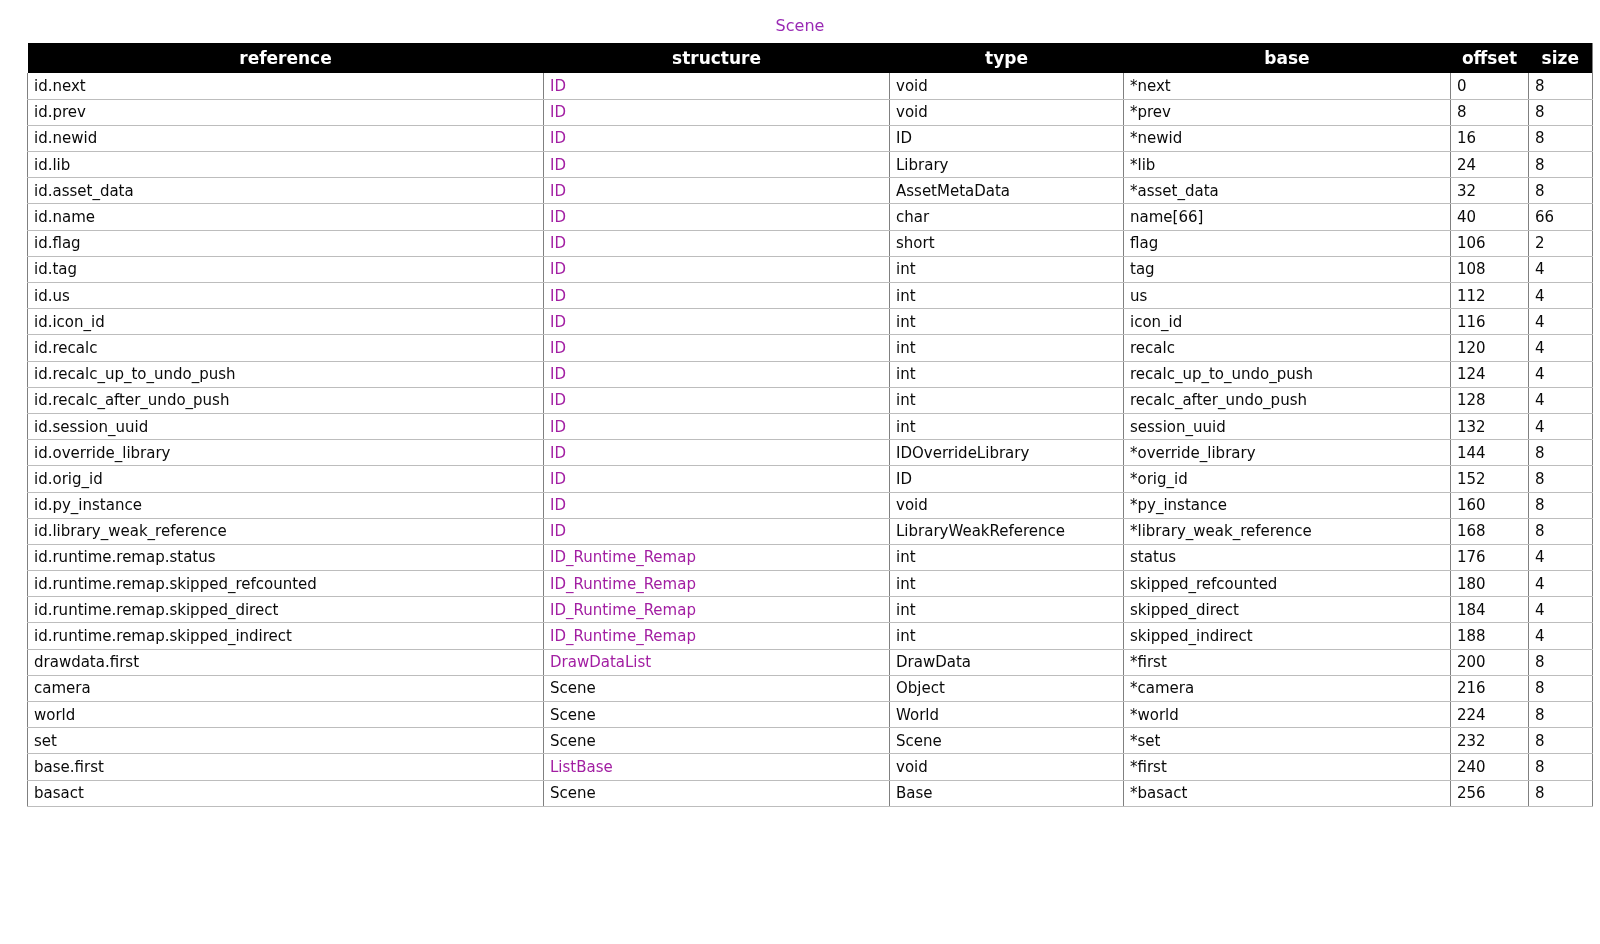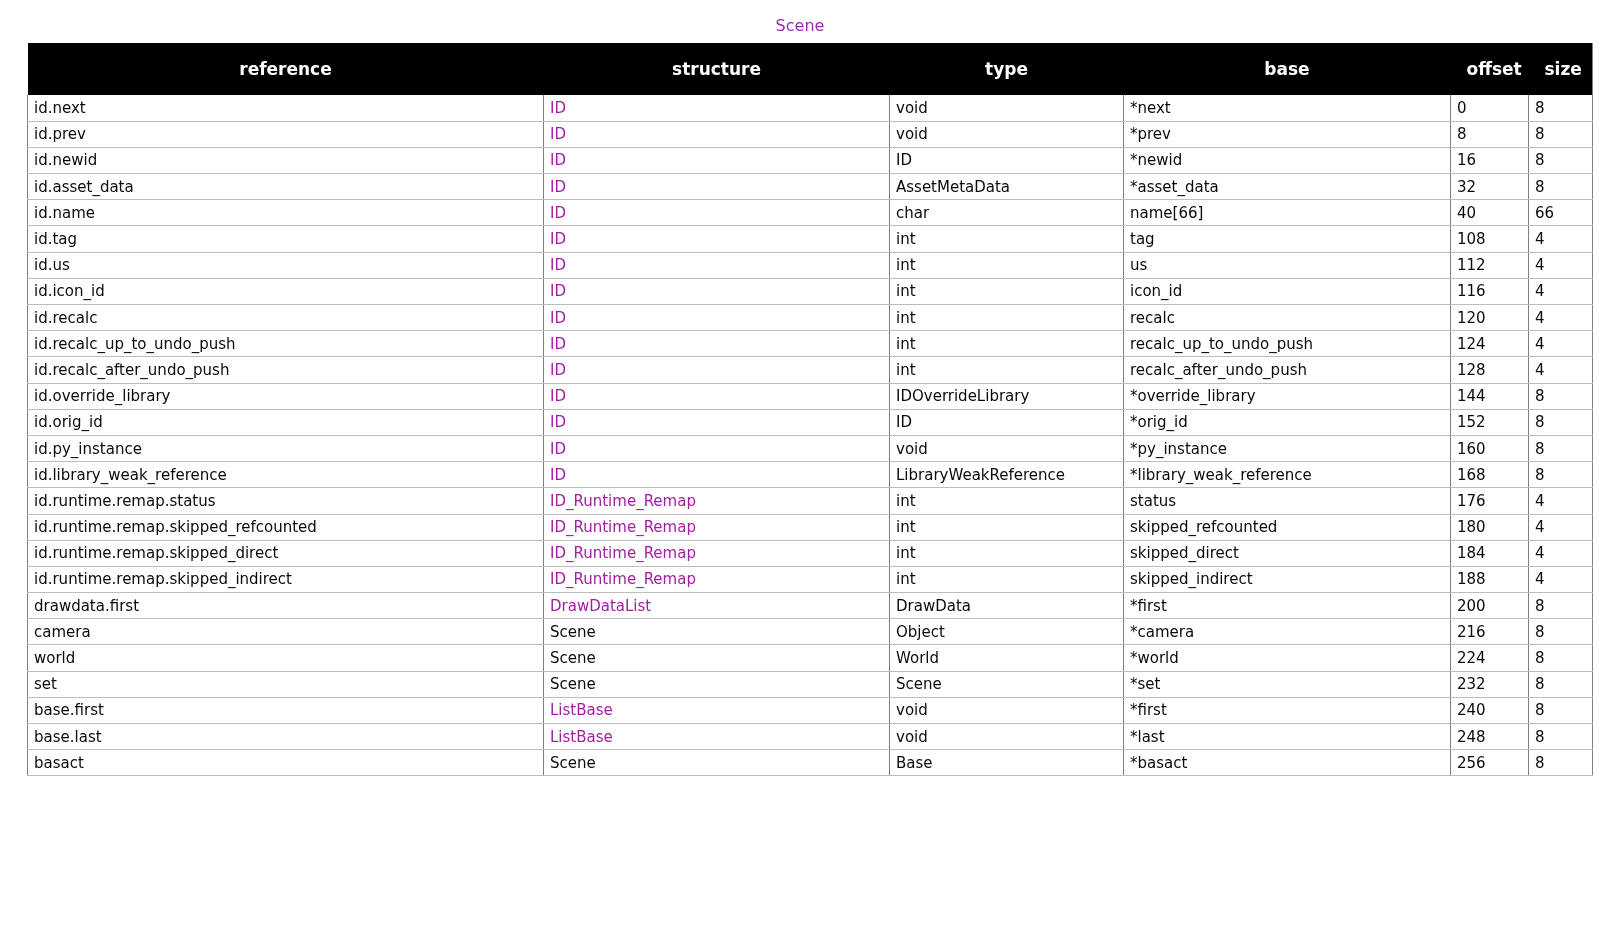--- a/index.html
+++ b/index.html
@@ -19,21 +19,21 @@
     text-align:center;font-size:16px;color:var(--title);
   }
   table.dna{
     position:absolute;left:27px;top:43px;width:1565px;
     border-collapse:collapse;table-layout:fixed;
     border-right:1px solid var(--vline);
   }
   thead th{
     background:var(--header-bg);color:var(--header-fg);
     font-weight:bold;font-size:17px;text-align:center;
-    height:27px;padding:16px;border:0;margin-left:45px;
+    height:27px;padding:5px;border:0;margin-left:45px;
   }
   tbody td{
     height:26.2px;font-size:15px;color:var(--text);
     padding:0 4px 0 6px;vertical-align:middle;
     border-left:1px solid var(--vline);
     border-bottom:1px solid var(--hline);
     overflow:hidden;white-space:nowrap;
   }
   tbody tr td:last-child{border-right:1px solid var(--vline);}
   td a.struct{color:var(--link);text-decoration:none;cursor:pointer;}
@@ -82,36 +82,52 @@
   </tr>
       <tr>
     <td>id.newid</td>
     <td><a class="struct">ID</a></td>
     <td>ID</td>
     <td>*newid</td>
     <td>16</td>
     <td>8</td>
   </tr>
       <tr>
+    <td>id.lib</td>
+    <td><a class="struct">ID</a></td>
+    <td>Library</td>
+    <td>*lib</td>
+    <td>24</td>
+    <td>8</td>
+  </tr>
+      <tr>
     <td>id.asset_data</td>
     <td><a class="struct">ID</a></td>
     <td>AssetMetaData</td>
     <td>*asset_data</td>
     <td>32</td>
     <td>8</td>
   </tr>
       <tr>
     <td>id.name</td>
     <td><a class="struct">ID</a></td>
     <td>char</td>
     <td>name[66]</td>
     <td>40</td>
     <td>66</td>
   </tr>
       <tr>
+    <td>id.flag</td>
+    <td><a class="struct">ID</a></td>
+    <td>short</td>
+    <td>flag</td>
+    <td>106</td>
+    <td>2</td>
+  </tr>
+      <tr>
     <td>id.tag</td>
     <td><a class="struct">ID</a></td>
     <td>int</td>
     <td>tag</td>
     <td>108</td>
     <td>4</td>
   </tr>
       <tr>
     <td>id.us</td>
     <td><a class="struct">ID</a></td>
@@ -143,20 +159,28 @@
     <td>recalc_up_to_undo_push</td>
     <td>124</td>
     <td>4</td>
   </tr>
       <tr>
     <td>id.recalc_after_undo_push</td>
     <td><a class="struct">ID</a></td>
     <td>int</td>
     <td>recalc_after_undo_push</td>
     <td>128</td>
+    <td>4</td>
+  </tr>
+      <tr>
+    <td>id.session_uuid</td>
+    <td><a class="struct">ID</a></td>
+    <td>int</td>
+    <td>session_uuid</td>
+    <td>132</td>
     <td>4</td>
   </tr>
       <tr>
     <td>id.override_library</td>
     <td><a class="struct">ID</a></td>
     <td>IDOverrideLibrary</td>
     <td>*override_library</td>
     <td>144</td>
     <td>8</td>
   </tr>
@@ -250,28 +274,20 @@
   </tr>
       <tr>
     <td>base.first</td>
     <td><a class="struct">ListBase</a></td>
     <td>void</td>
     <td>*first</td>
     <td>240</td>
     <td>8</td>
   </tr>
       <tr>
-    <td>base.last</td>
-    <td><a class="struct">ListBase</a></td>
-    <td>void</td>
-    <td>*last</td>
-    <td>248</td>
-    <td>8</td>
-  </tr>
-      <tr>
     <td>basact</td>
     <td><span class="struct-plain">Scene</span></td>
     <td>Base</td>
     <td>*basact</td>
     <td>256</td>
     <td>8</td>
   </tr>
     </tbody>
 </table>
 

